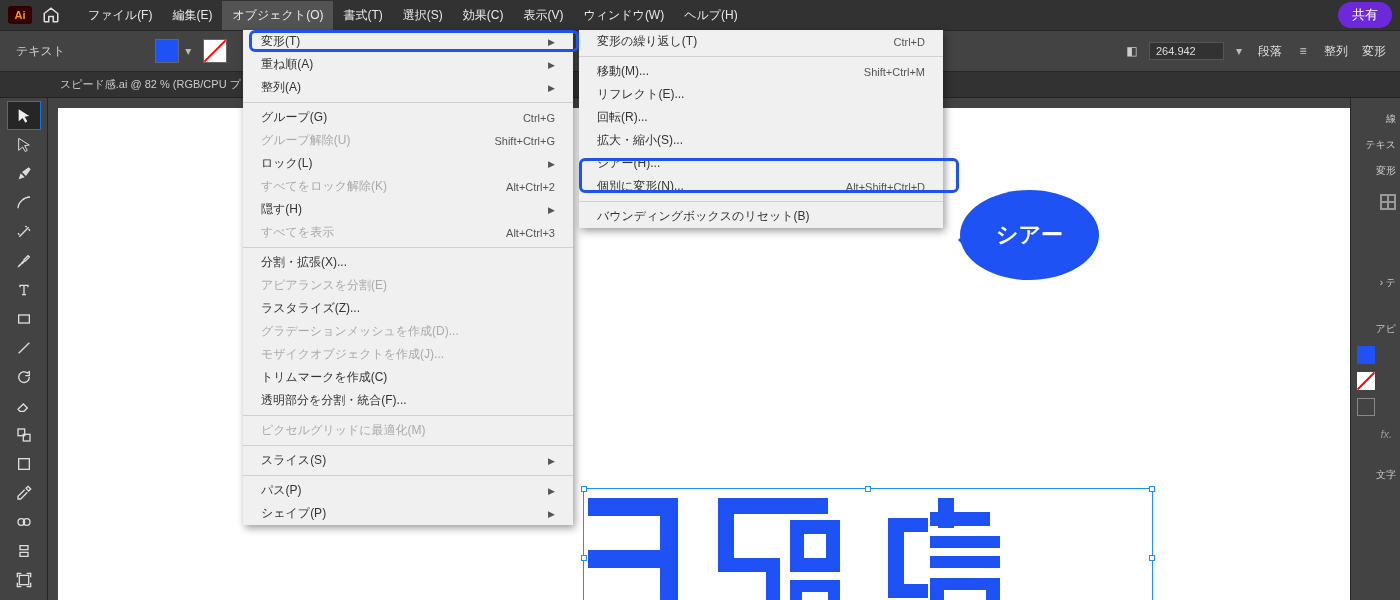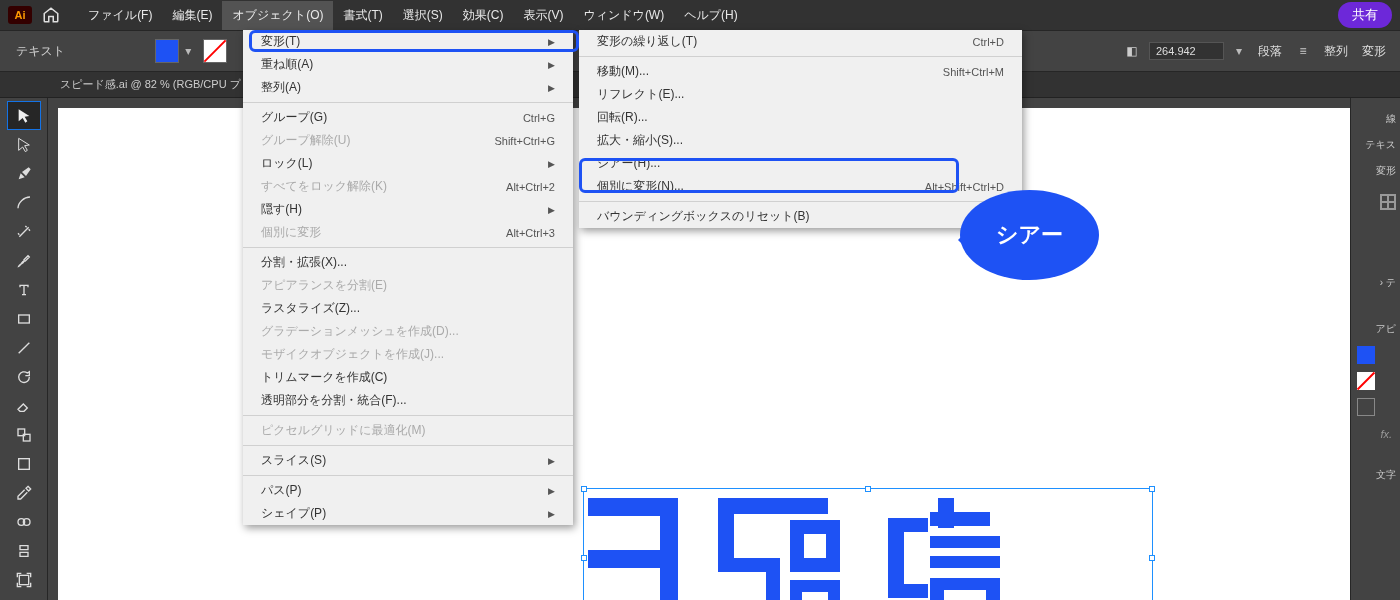--- a/index.html
+++ b/index.html
@@ -46,21 +46,21 @@
 .rswatch { width: 18px; height: 18px; margin: 4px 6px; }
 .rswatch.blue { background: #1e52f4; }
 .rswatch.none { background: #fff; position: relative; }
 .rswatch.none::after { content:''; position:absolute; width:24px; height:2px; background:#f00; top:8px; left:-3px; transform:rotate(-45deg); }
 .rswatch.box { border: 1px solid #888; }
 .fx { color: #999; font-style: italic; margin: 8px 8px; font-size: 11px; text-align: right; }
 
 
 .menu-panel { position: absolute; background: #f0f0f0; color: #333; font-size: 12px; box-shadow: 2px 3px 8px rgba(0,0,0,.4); }
 .menu1 { left: 243px; top: 30px; width: 330px; }
-.menu2 { left: 579px; top: 30px; width: 443px; }
+.menu2 { left: 579px; top: 30px; width: 364px; }
 .menu-row { display: flex; align-items: center; padding: 4px 18px; height: 23px; cursor: pointer; }
 .menu-row.sub::after { content: '▶'; font-size: 9px; color: #555; margin-left: auto; }
 .menu-row .lbl { flex: 0 0 auto; }
 .menu-row .sc { margin-left: auto; color: #555; font-size: 11px; }
 .menu-row.disabled { color: #aaa; cursor: default; }
 .menu-sep { height: 1px; background: #d0d0d0; margin: 3px 0; }
 
 .hl-blue { position: absolute; border: 3px solid #1e52f4; border-radius: 6px; pointer-events: none; }
 .hl1 { left: 249px; top: 30px; width: 330px; height: 22px; }
 .hl2 { left: 579px; top: 158px; width: 380px; height: 35px; }
@@ -310,21 +310,21 @@
       <span class="lbl">ロック(L)</span>
     </div>
     <div class="menu-row disabled">
       <span class="lbl">すべてをロック解除(K)</span>
       <span class="sc">Alt+Ctrl+2</span>
     </div>
     <div class="menu-row sub">
       <span class="lbl">隠す(H)</span>
     </div>
     <div class="menu-row disabled">
-      <span class="lbl">個別に変形</span>
+      <span class="lbl">すべてを表示</span>
       <span class="sc">Alt+Ctrl+3</span>
     </div>
     <div class="menu-sep"></div>
     <div class="menu-row">
       <span class="lbl">分割・拡張(X)...</span>
     </div>
     <div class="menu-row disabled">
       <span class="lbl">アピアランスを分割(E)</span>
     </div>
     <div class="menu-row">

